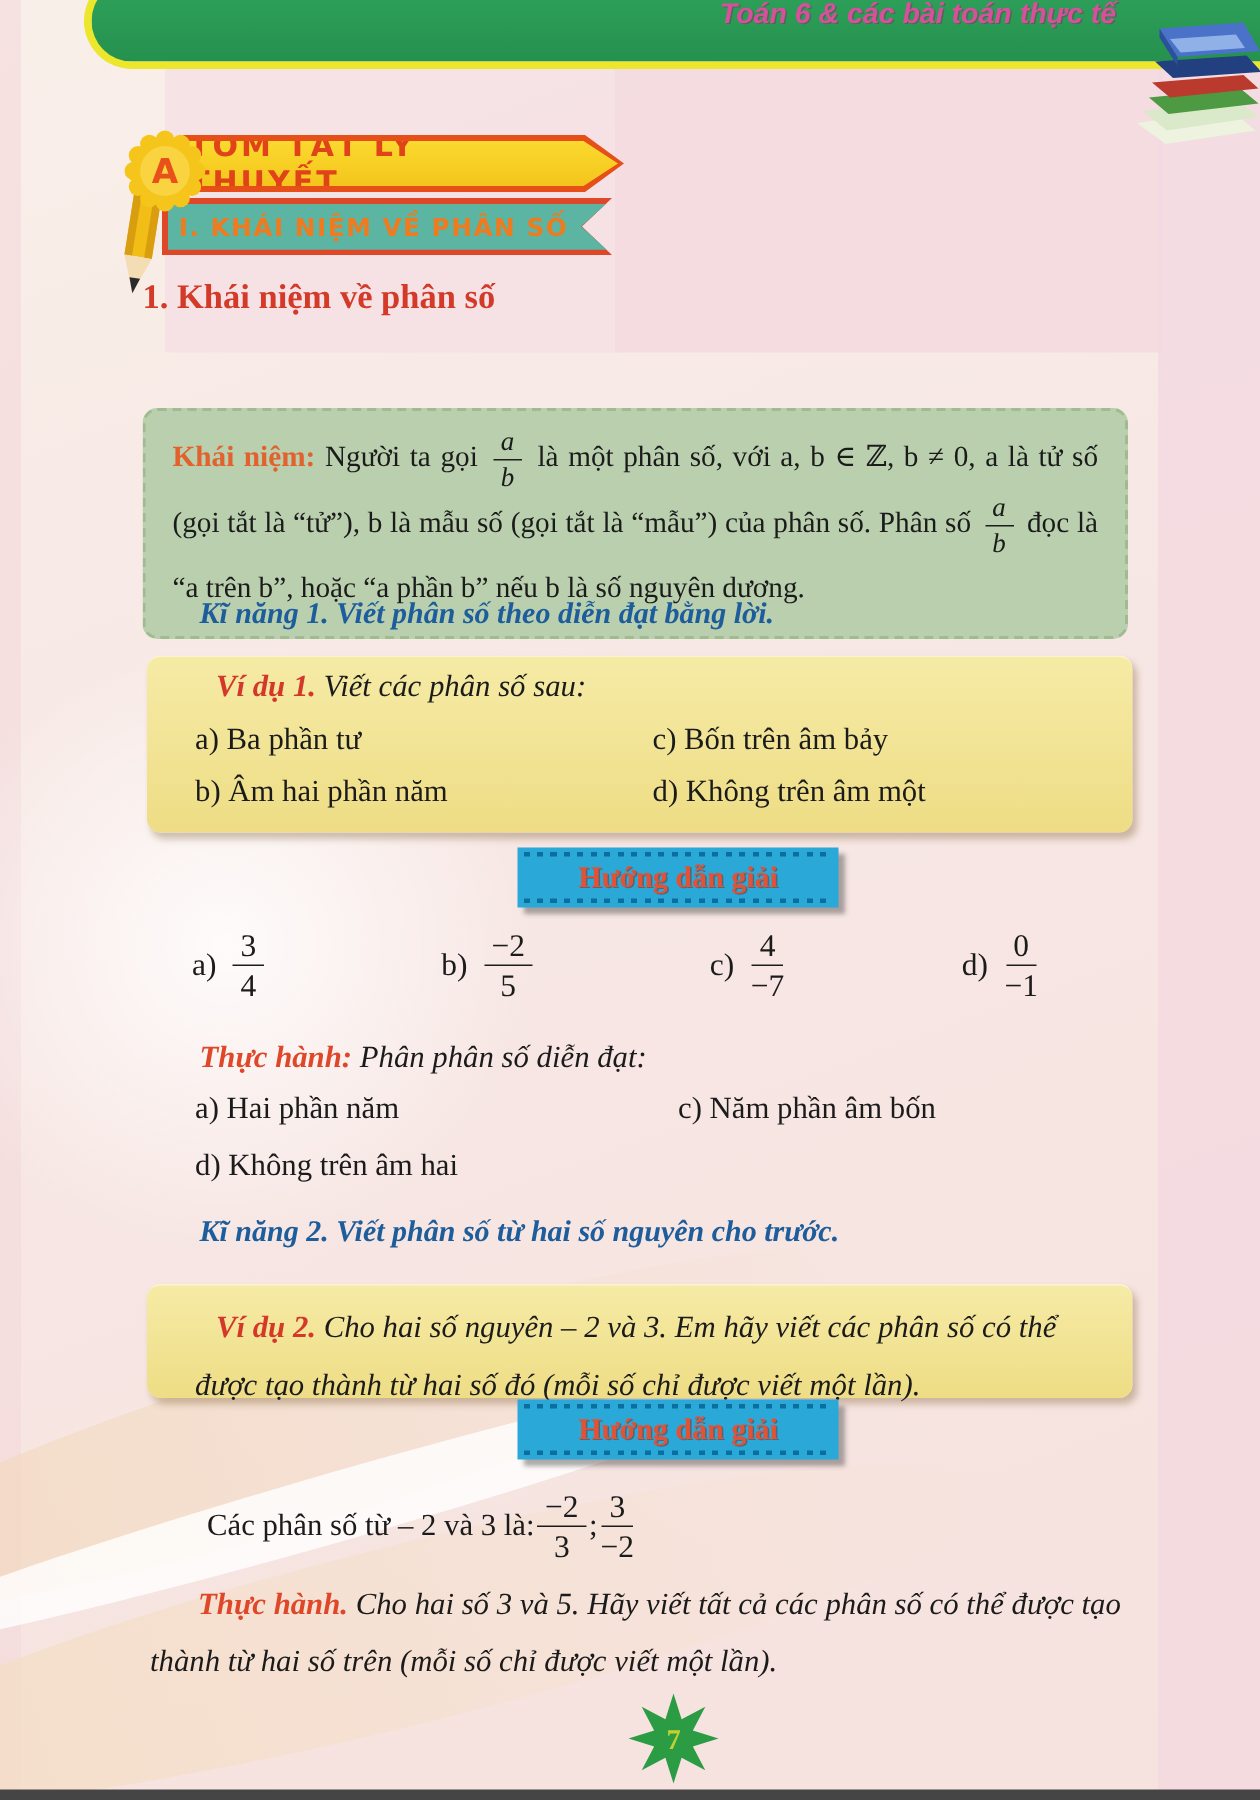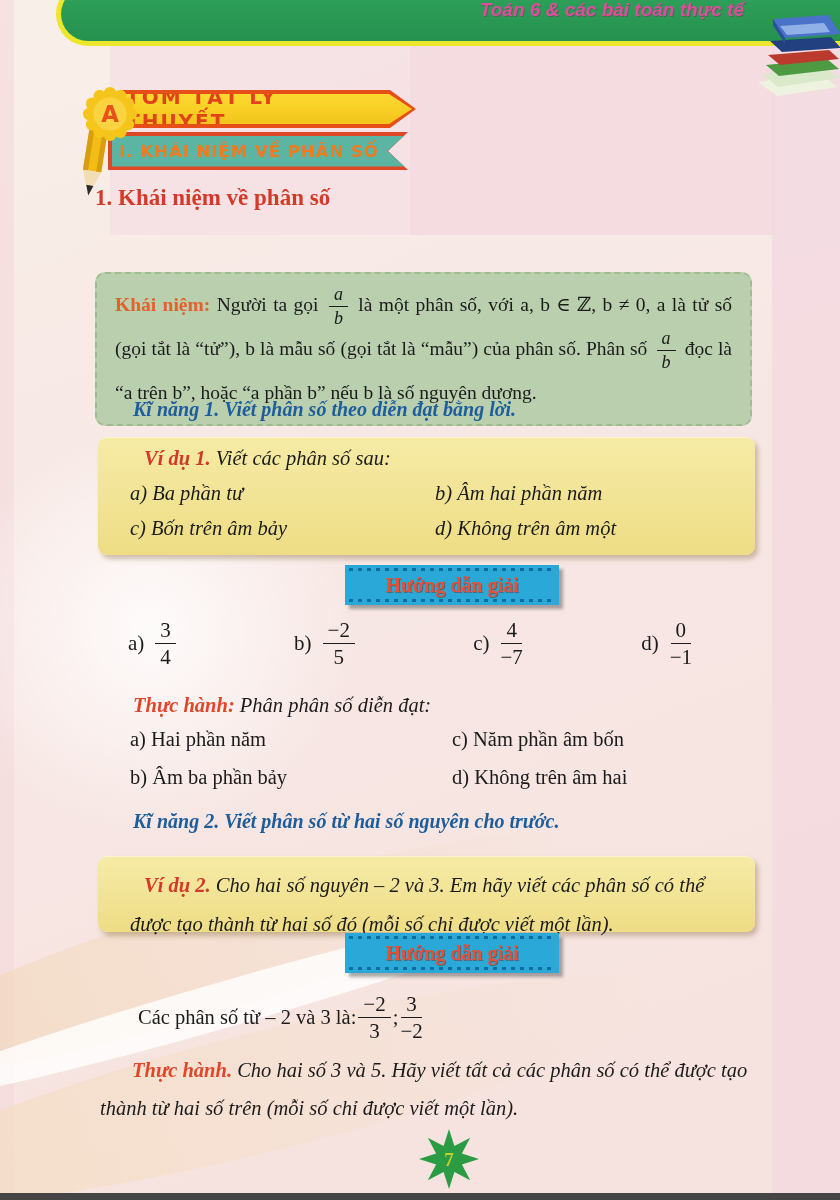--- a/index.html
+++ b/index.html
@@ -79,21 +79,21 @@
     background:linear-gradient(180deg,#f6eba6,#eedd85);
     border-top:1px solid #fbf4cf; border-radius:9px;
     box-shadow:3px 4px 5px rgba(120,90,40,.35);
     padding:9px 32px 12px; font-size:20.5px; color:#1b1b1b;
   }
   .ex1 { top:437px; height:118px; }
   .ex2 { top:856px; height:76px; }
   .ex-label { color:#d4382a; font-weight:bold; font-style:italic; }
   .ex-prompt { font-style:italic; }
   .ex-head { padding-left:14px; }
-  .ex-grid { display:grid; grid-template-columns:305px 1fr; row-gap:12px; margin-top:12px;font-style:italic; }
+  .ex-grid { display:grid; grid-template-columns:305px 1fr; row-gap:12px; margin-top:12px; }
   .ex2-text { font-style:italic; text-indent:14px; line-height:1.9; }
 
   .solution-banner {
     position:absolute; left:345px; width:214px; height:40px;
     background:#2aa8d8; box-shadow:4px 4px 3px rgba(70,70,70,.45);
     display:flex; align-items:center; justify-content:center;
   }
   .sb1 { top:565px; } .sb2 { top:933px; }
   .solution-banner::before, .solution-banner::after {
     content:""; position:absolute; left:4px; right:4px; height:3px;
@@ -214,22 +214,22 @@
 
   <div class="skill-line skill1">Kĩ năng 1. Viết phân số theo diễn đạt bằng lời.</div>
 
   <div class="example-box ex1">
     <div class="ex-head">
       <span class="ex-label">Ví dụ 1.</span>
       <span class="ex-prompt">Viết các phân số sau:</span>
     </div>
     <div class="ex-grid">
       <span>a) Ba phần tư</span>
+      <span>c) Bốn trên âm bảy</span>
       <span>b) Âm hai phần năm</span>
-      <span>c) Bốn trên âm bảy</span>
       <span>d) Không trên âm một</span>
     </div>
   </div>
 
   <div class="solution-banner sb1">
     <span class="solution-text">Hướng dẫn giải</span>
   </div>
 
   <div class="answers-row">
     <span class="answer-item">
@@ -262,21 +262,20 @@
     </span>
   </div>
 
   <div class="practice-head">
     <span class="practice-label">Thực hành:</span>
     <span class="practice-prompt">Phân phân số diễn đạt:</span>
   </div>
   <div class="practice-grid">
     <span>a) Hai phần năm</span>
     <span>c) Năm phần âm bốn</span>
-    <span>b) Âm ba phần bảy</span>
     <span>d) Không trên âm hai</span>
   </div>
 
   <div class="skill-line skill2">Kĩ năng 2. Viết phân số từ hai số nguyên cho trước.</div>
 
   <div class="example-box ex2">
     <div class="ex2-text">
       <span class="ex-label">Ví dụ 2.</span>
       <span>Cho hai số nguyên – 2 và 3. Em hãy viết các phân số có thể được tạo thành từ hai số đó (mỗi số chỉ được viết một lần).</span>
     </div>

